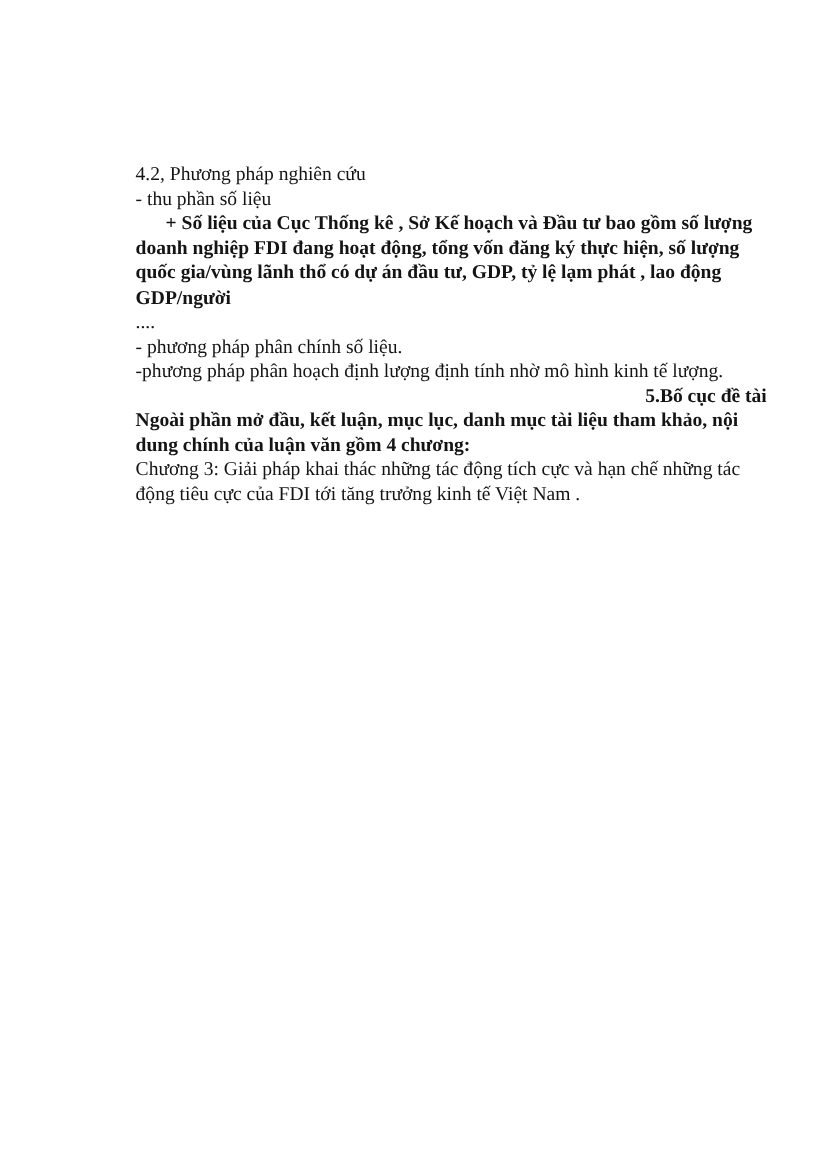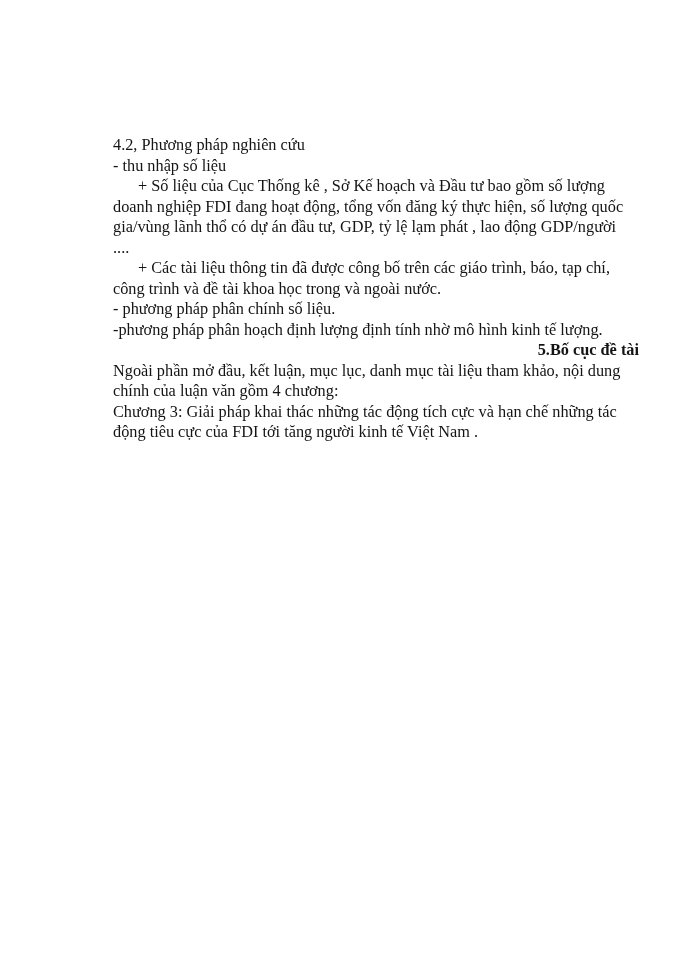--- a/index.html
+++ b/index.html
@@ -30,55 +30,54 @@
     margin: 0;
     padding: 0;
   }
   .indent { text-indent: 25px; }
   .lead-space { padding-left: 5px; }
   .bold { font-weight: bold; text-align: right; }
   .mt10 { margin-top: 10px; }
   .mt12 { margin-top: 12px; }
   .mt14 { margin-top: 14px; }
   .mt15 { margin-top: 15px; }
-  .mt16 { margin-top: 16px; }
+  .mt16 { margin-top: 16px; font-weight: bold; }
   .mt18 { margin-top: 18px; }
   .mt31 { margin-top: 31px; }
   .page-number {
     position: absolute;
     top: 898px;
     right: 67px;
     font-size: 16px;
     color: #141414;
   }
 </style>
 </head>
 <body>
 
 <div class="page">
   <div class="content">
 
     <p>4.2, Phương pháp nghiên cứu</p>
 
-    <p class="mt18">- thu nhập số liệu</p>
+    <p class="mt18">- thu phần số liệu</p>
 
     <p class="mt16 indent">+ Số liệu của Cục Thống kê , Sở Kế hoạch và Đầu tư bao gồm số lượng doanh nghiệp FDI đang hoạt động, tổng vốn đăng ký thực hiện, số lượng quốc gia/vùng lãnh thổ có dự án đầu tư, GDP, tỷ lệ lạm phát , lao động GDP/người</p>
 
     <p>....</p>
 
-    <p class="mt10 indent">+ Các tài liệu thông tin đã được công bố trên các giáo trình, báo, tạp chí, công trình và đề tài khoa học trong và ngoài nước.</p>
 
     <p class="mt15">- phương pháp phân chính số liệu.</p>
 
     <p class="mt14">-phương pháp phân hoạch định lượng định tính nhờ mô hình kinh tế lượng.</p>
 
     <p class="mt31 bold">5.Bố cục đề tài</p>
 
     <p class="mt16">Ngoài phần mở đầu, kết luận, mục lục, danh mục tài liệu tham khảo, nội dung chính của luận văn gồm 4 chương:</p>
 
 
 
-    <p class="mt14 lead-space">Chương 3: Giải pháp khai thác những tác động tích cực và hạn chế những tác động tiêu cực của FDI tới tăng người kinh tế Việt Nam .</p>
+    <p class="mt14 lead-space">Chương 3: Giải pháp khai thác những tác động tích cực và hạn chế những tác động tiêu cực của FDI tới tăng trưởng kinh tế Việt Nam .</p>
 
   </div>
 
   <div class="page-number">3</div>
 </div>
 
 </body></html>

